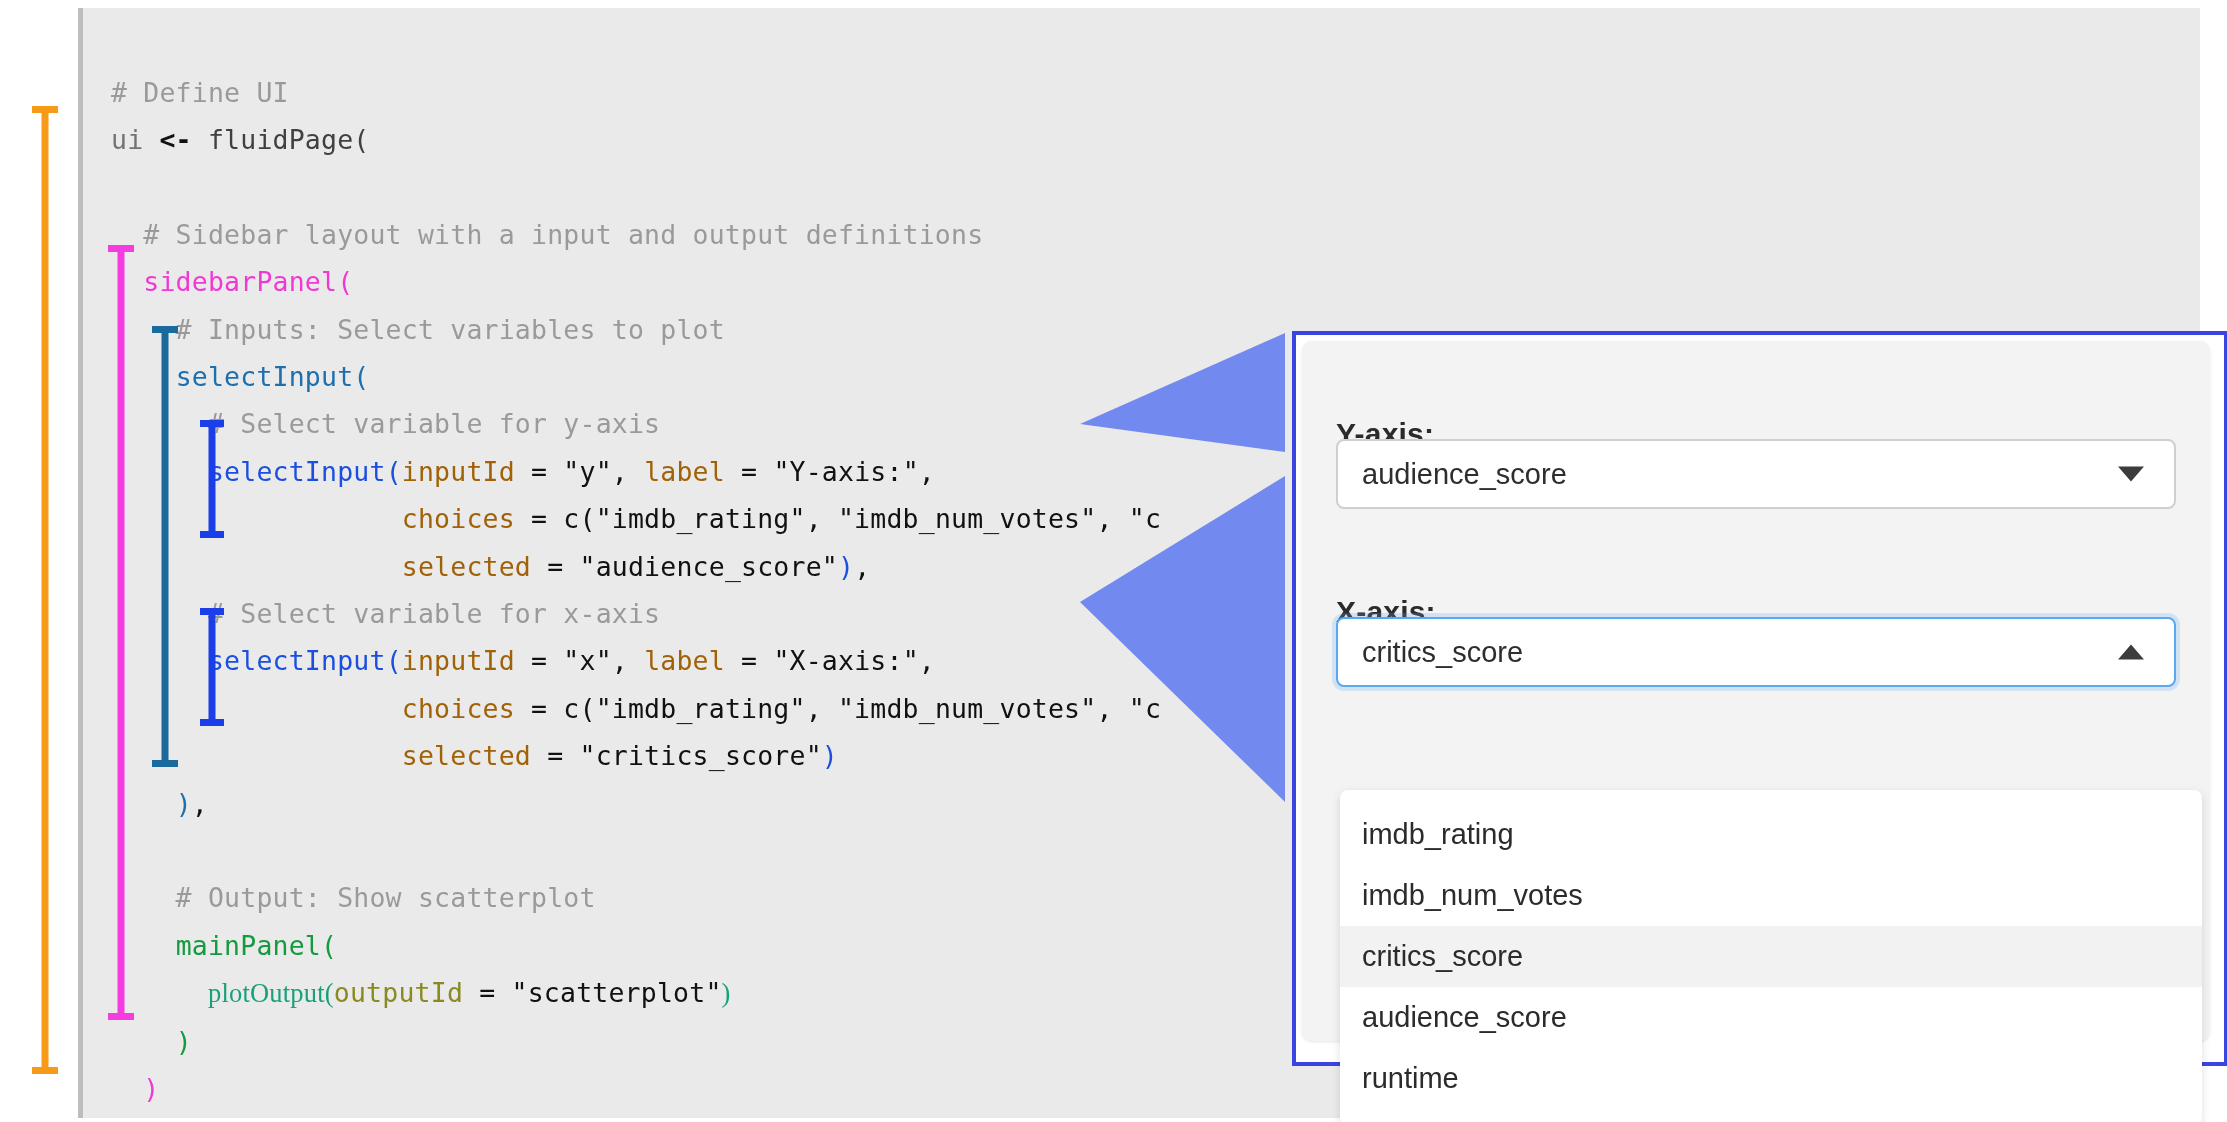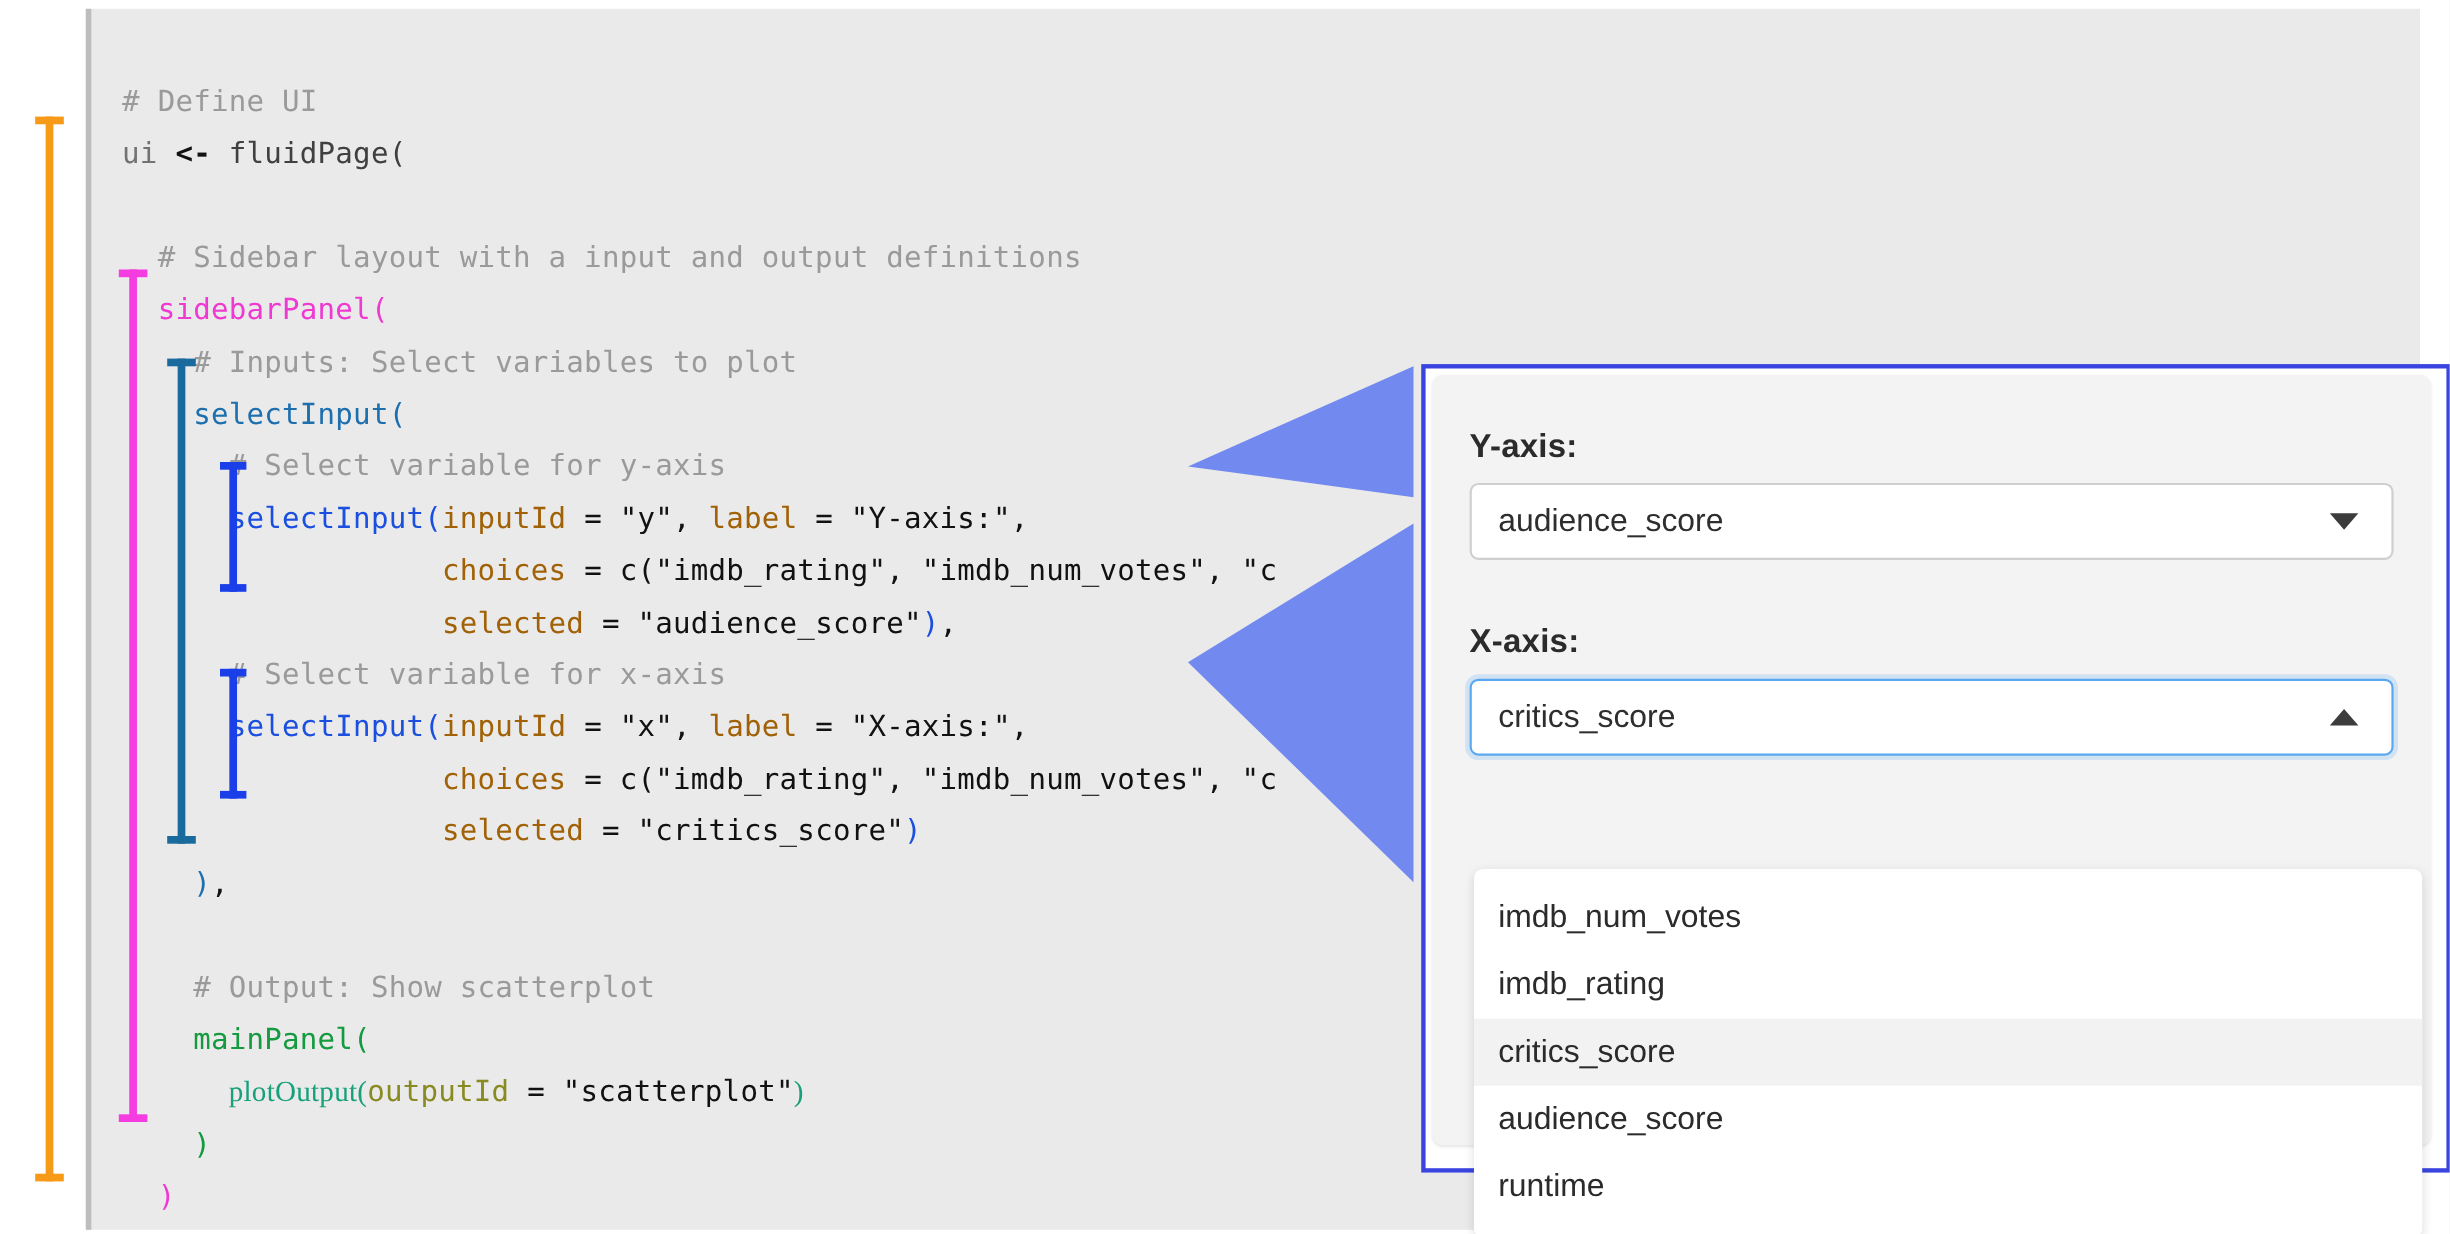--- a/index.html
+++ b/index.html
@@ -77,20 +77,21 @@
     border-radius:10px;
     box-shadow:0 1px 3px rgba(0,0,0,.10);
     box-sizing:border-box;
   }
   .field-label{
     position:absolute;
     font-size:30px;
     font-weight:bold;
     color:#2b2b2b;
     letter-spacing:.2px;
+    margin-top:28px;
   }
   .select-box{
     position:absolute;
     background:#ffffff;
     border:2px solid #cfcfcf;
     border-radius:8px;
     box-sizing:border-box;
   }
   .select-box.focused{
     border:2px solid #5aa9f0;
@@ -210,19 +211,19 @@
     <div class="field-label" style="left:34px; top:226px;">X-axis:</div>
 
     <div class="select-box focused" style="left:34px; top:276px; width:840px; height:70px;">
       <span class="select-value">critics_score</span>
       <span class="caret up"></span>
     </div>
 
   </div>
 
   <div id="dropdown-list" style="left:44px; top:455px; width:862px; height:auto;">
+      <div class="dd-option">imdb_rating</div>
       <div class="dd-option">imdb_num_votes</div>
-      <div class="dd-option">imdb_rating</div>
       <div class="dd-option highlight">critics_score</div>
       <div class="dd-option">audience_score</div>
       <div class="dd-option">runtime</div>
     </div>
 </div>
 
 </body></html>

